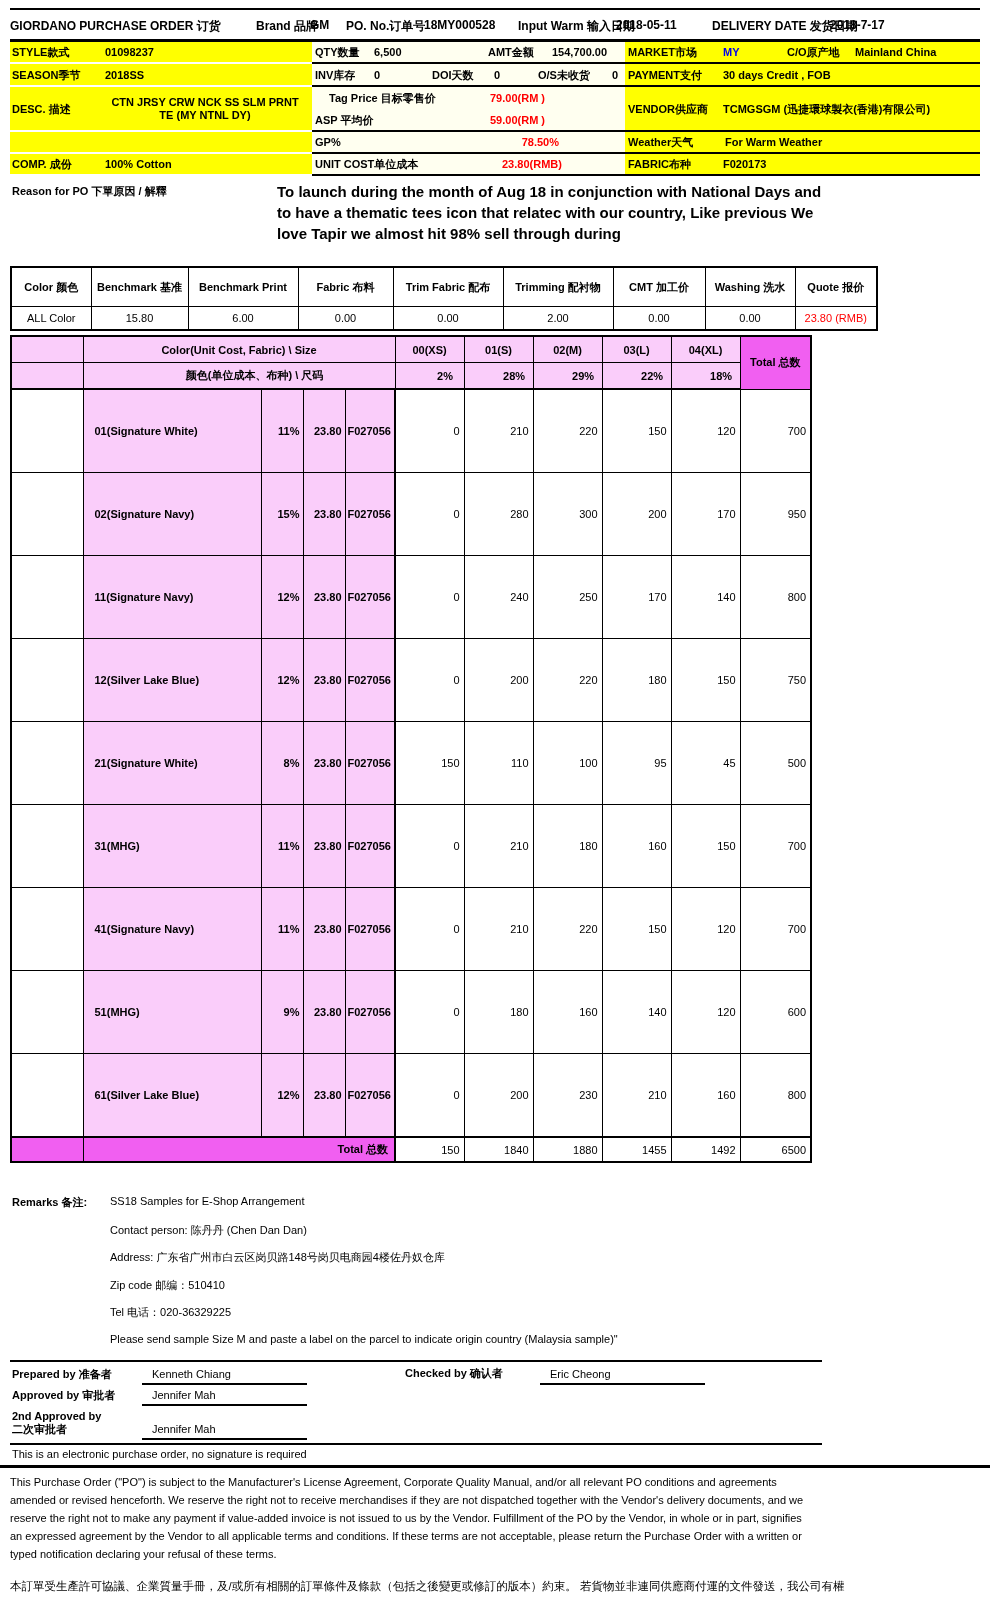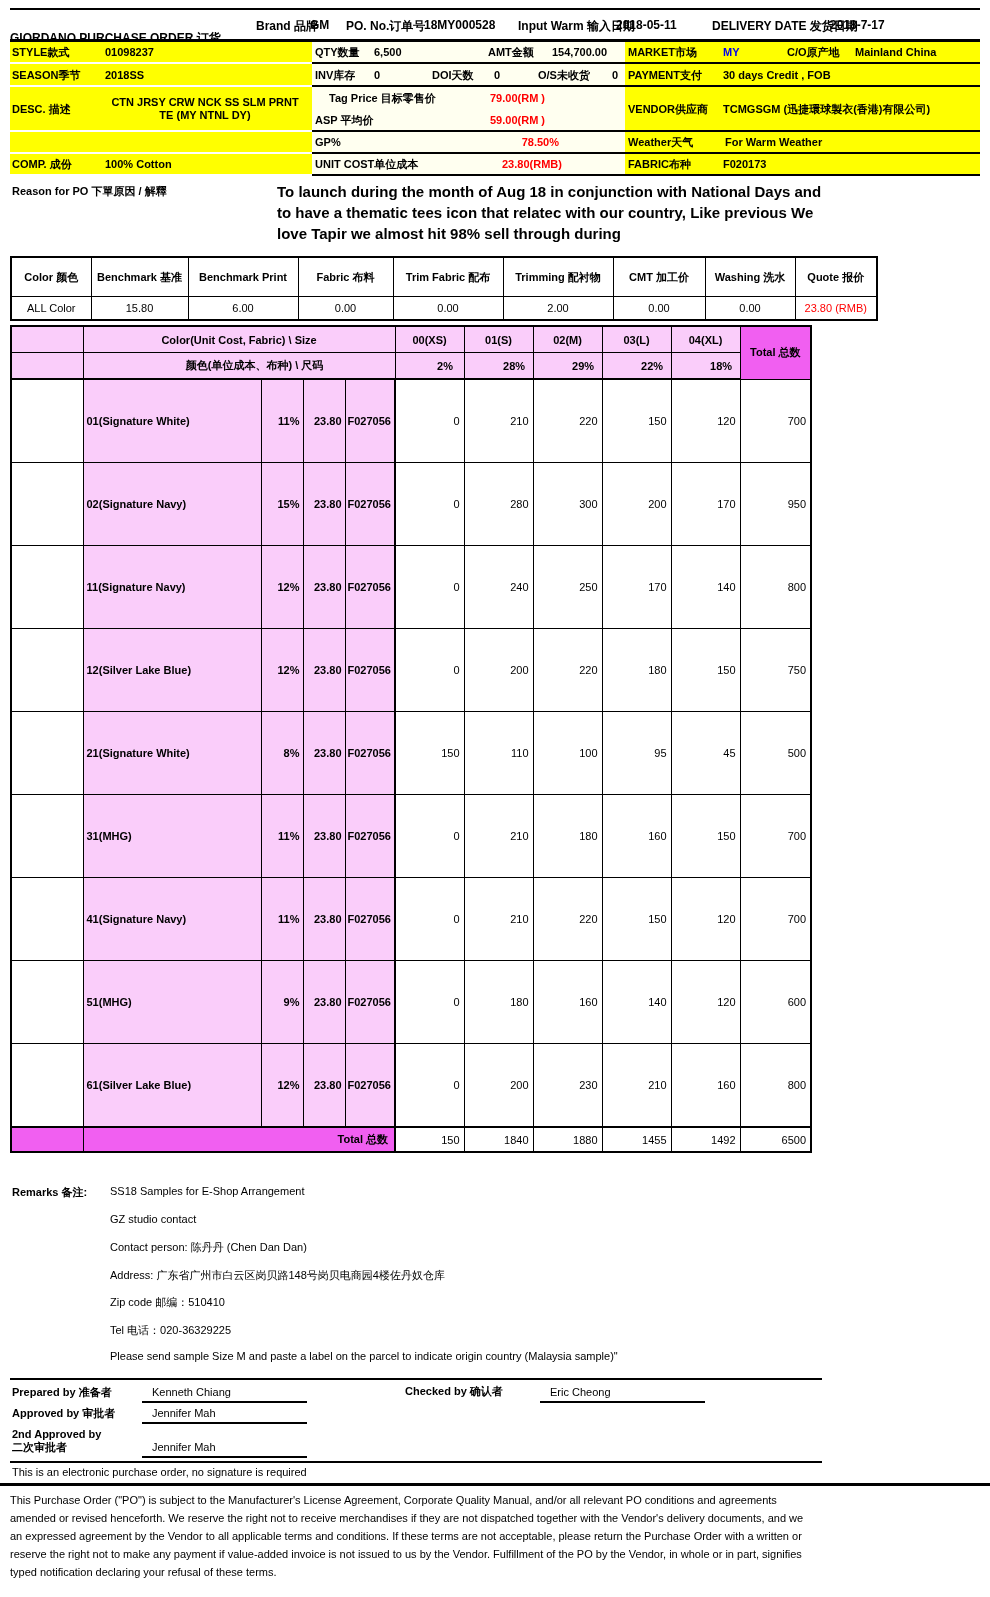--- a/index.html
+++ b/index.html
@@ -3,21 +3,21 @@
 <meta charset="utf-8">
 <style>
   html,body{margin:0;padding:0;background:#fff;}
   body{width:990px;height:1597px;overflow:hidden;color:#000;
        font-family:"Liberation Sans",sans-serif;font-size:11px;}
   .page{position:relative;width:990px;box-sizing:border-box;padding:8px 10px 0 10px;}
 
   .rule-top{border-top:2px solid #000;}
   .titlebar{position:relative;height:29px;font-weight:bold;font-size:12px;}
   .titlebar span{position:absolute;top:8px;white-space:nowrap;}
-  .t-title{left:0;margin-top:12px;}
+  .t-title{left:0;}
   .t-brand-l{left:246px;}.t-brand-v{left:300px;}
   .t-po-l{left:336px;}.t-po-v{left:414px;}
   .t-in-l{left:508px;}.t-in-v{left:606px;}
   .t-del-l{left:702px;}.t-del-v{left:820px;}
   .rule-thick{border-top:3px solid #000;}
 
   
   .info{display:grid;grid-template-columns:302px 313px 355px;
         grid-template-rows:22px 23px 45px 22px 22px;margin-top:0;font-weight:bold;}
   .info .cell{position:relative;background:#FFFF00;border-bottom:2px solid #fff;}
@@ -31,35 +31,35 @@
   .tagrow.r2{top:22px;}
   .tagrow span{top:50%;transform:translateY(-50%);}
 
   
   .reason{display:flex;margin-top:5px;}
   .reason-label{font-weight:bold;width:265px;padding:3px 0 0 2px;flex:none;}
   .reason-text{font-weight:bold;font-size:15px;line-height:21px;}
 
   
   table{border-collapse:collapse;table-layout:fixed;}
-  .bench{width:866px;margin-top:12px;border:2px solid #000;text-align:center;}
+  .bench{width:866px;margin-top:22px;border:2px solid #000;text-align:center;}
   .bench th,.bench td{border:1px solid #000;overflow:hidden;}
   .bench th{height:36px;font-weight:bold;line-height:13px;vertical-align:middle;}
   .bench td{height:20px;}
 
   
   .main{width:800px;margin-top:4px;border:2px solid #000;}
   .main th,.main td{border:1px solid #000;overflow:hidden;vertical-align:middle;}
   .main th{height:23px;text-align:center;font-weight:bold;}
   .pk{background:#FACDFA;}
   .mg{background:#F15FF1;}
   .h2 th{border-bottom:2px solid #000;padding-left:32px;}
   .totalh{font-weight:bold;border:2px solid #000;}
   .drow td{height:80px;}
-  .drow .name{font-weight:bold;padding-left:3px;text-align:left;}
+  .drow .name{font-weight:bold;padding-left:11px;text-align:left;}
   .drow .pnum{font-weight:bold;text-align:right;padding-right:3px;}
   .fabcell{font-weight:bold;padding-left:2px;text-align:left;border-right:2px solid #000 !important;}
   .num{text-align:right;padding-right:4px;background:#fff;}
   .c0{background:#fff;}
   .trow td{height:21px;border-top:2px solid #000;}
   .trow .tlabel{font-weight:bold;text-align:right;padding-right:6px;border-right:2px solid #000;}
 
   
   .remarks{position:relative;margin-top:32px;}
   .remarks .rlabel{position:absolute;left:2px;top:0;font-weight:bold;}
@@ -391,21 +391,20 @@
         <td class="num">1492</td>
         <td class="num">6500</td>
       </tr>
     </tbody>
   </table>
 
   <div class="remarks">
     <div class="rlabel">Remarks 备注:</div>
     <div class="rlines">
       <div class="rline">SS18 Samples for E-Shop Arrangement</div>
-      <div class="rline">GZ studio contact</div>
       <div class="rline">Contact person: 陈丹丹  (Chen Dan Dan)</div>
       <div class="rline">Address: 广东省广州市白云区岗贝路148号岗贝电商园4楼佐丹奴仓库</div>
       <div class="rline">Zip code 邮编：510410</div>
       <div class="rline">Tel 电话：020-36329225</div>
       <div class="rline">Please send sample Size M and paste a label on the parcel to indicate origin country (Malaysia sample)"</div>
     </div>
   </div>
 
   <div class="sigrule"></div>
   <div>
@@ -429,22 +428,22 @@
     </div>
   </div>
 
   <div class="noterule"></div>
   <div class="note">This is an electronic purchase order, no signature is required</div>
   <div class="fullrule"></div>
 
   <div class="terms-en">
     <div>This Purchase Order ("PO") is subject to the Manufacturer's License Agreement, Corporate Quality Manual, and/or all relevant PO conditions and agreements</div>
     <div>amended or revised henceforth. We reserve the right not to receive merchandises if they are not dispatched together with the Vendor's delivery documents, and we</div>
+    <div>reserve the right not to make any payment if value-added invoice is not issued to us by the Vendor. Fulfillment of the PO by the Vendor, in whole or in part, signifies</div>
     <div>an expressed agreement by the Vendor to all applicable terms and conditions. If these terms are not acceptable, please return the Purchase Order with a written or</div>
-    <div>reserve the right not to make any payment if value-added invoice is not issued to us by the Vendor. Fulfillment of the PO by the Vendor, in whole or in part, signifies</div>
     <div>typed notification declaring your refusal of these terms.</div>
   </div>
 
   <div class="terms-cn">
     <div>本訂單受生產許可協議、企業質量手冊，及/或所有相關的訂單條件及條款（包括之後變更或修訂的版本）約束。 若貨物並非連同供應商付運的文件發送，我公司有權</div>
     <div>拒絕接收貨物；若供應商未能向我公司提供由供應商開具的增值稅發票，我公司有權拒絕支付任何貨款。供應商部分或全部履行本訂單意味著供應商明確同意所有適用</div>
 
   </div>
 
 </div>

